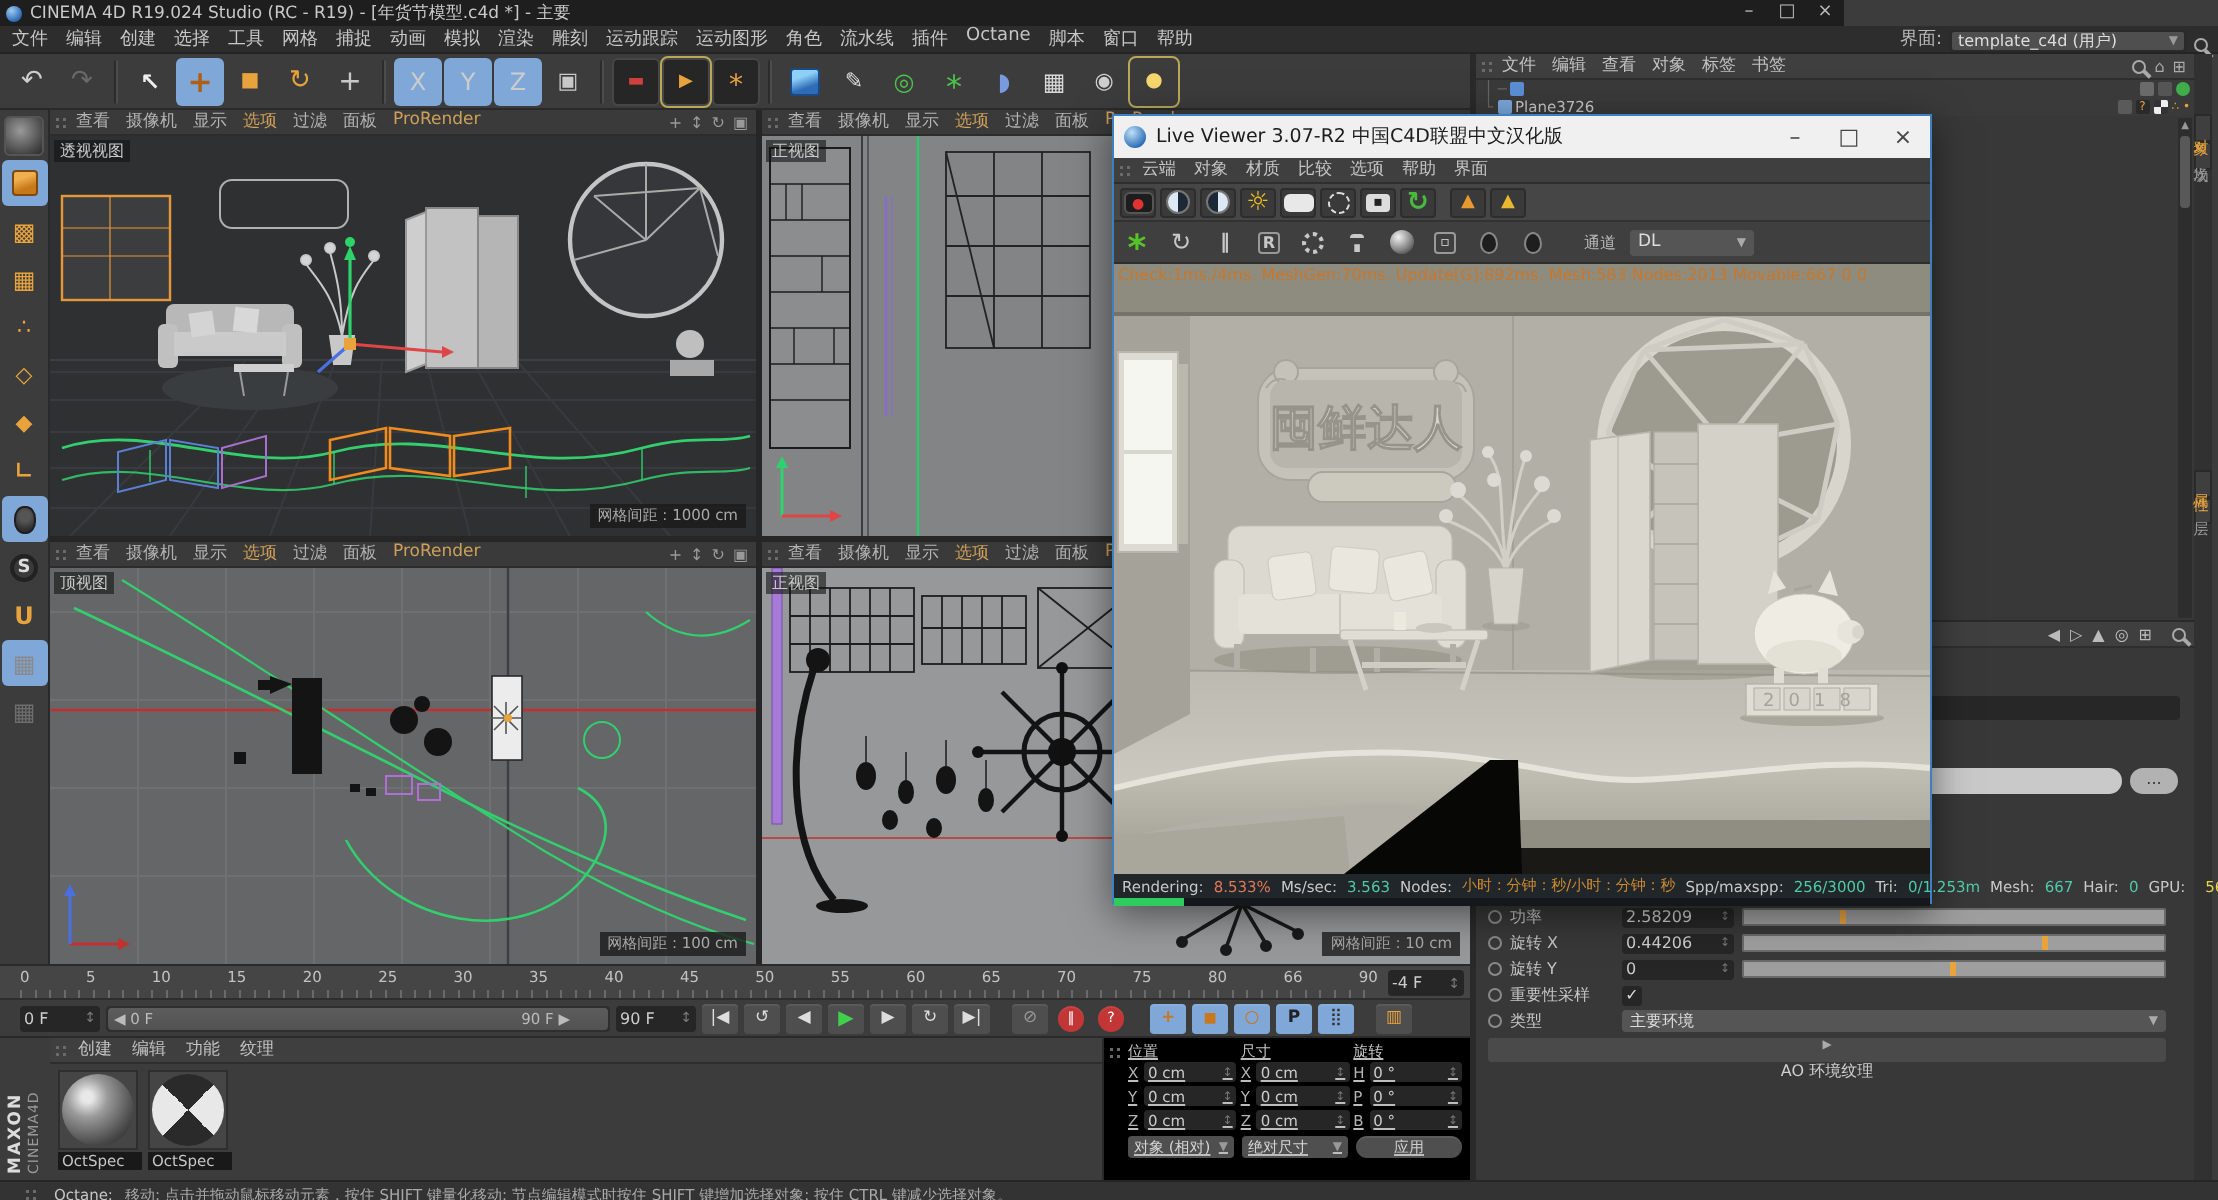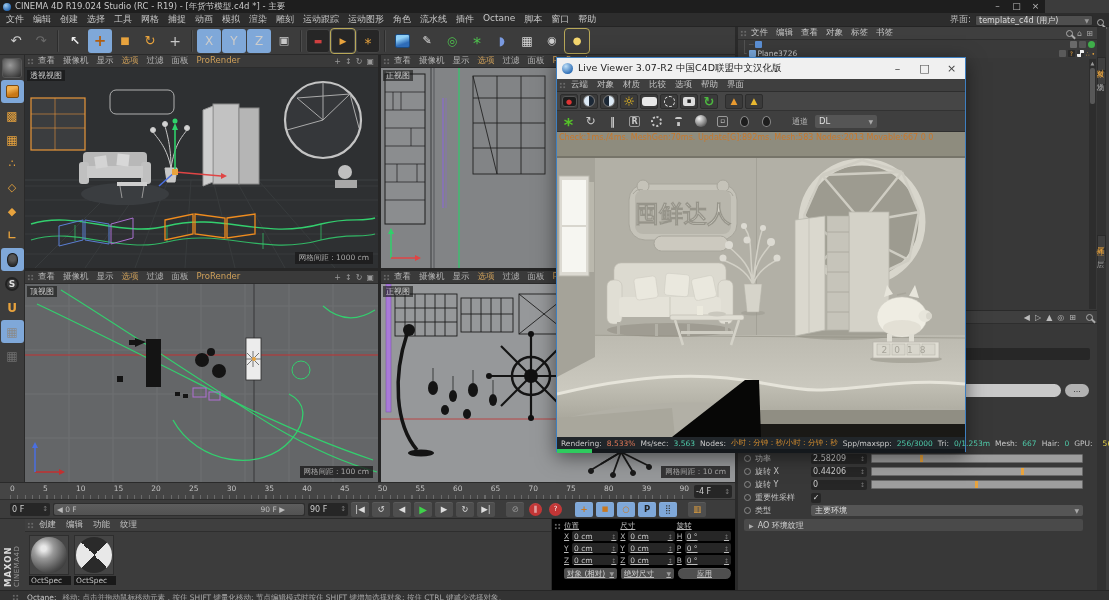--- a/index.html
+++ b/index.html
@@ -1,19 +1,19 @@
 <!DOCTYPE html>
 <html><head>
 <meta charset="utf-8">
 <style>
   *{margin:0;padding:0;box-sizing:border-box;font-family:"DejaVu Sans","Liberation Sans",sans-serif;}
   html,body{background:#222;}
   #app{position:relative;width:1109px;height:600px;background:#3c3c3c;overflow:hidden;font-size:9px;color:#c6c6c6;}
   
-  .titlebar{position:absolute;left:0;top:0;width:1045px;height:13px;background:#1e1e1e;display:flex;align-items:center;padding-left:3px;color:#c9c9c9;font-size:8.5px;}
+  .titlebar{position:absolute;left:0;top:0;width:922px;height:13px;background:#1e1e1e;display:flex;align-items:center;padding-left:3px;color:#c9c9c9;font-size:8.5px;}
   .appicon{width:8px;height:8px;border-radius:50%;background:radial-gradient(circle at 35% 30%,#9ecbf0,#2a6bb4 70%);margin-right:4px;}
   .wctl{margin-left:auto;display:flex;}
   .wctl span{width:19px;text-align:center;color:#bbb;font-size:9px;line-height:13px;}
   
   .menubar{position:absolute;left:0;top:13px;width:1109px;height:14px;background:#2d2d2d;display:flex;align-items:center;padding-left:6px;border-bottom:1px solid #242424;}
   .menubar .mi{margin-right:9px;white-space:nowrap;color:#c6c6c6;}
   .iface{margin-left:auto;display:flex;align-items:flex-end;gap:4px;padding-right:5px;}
   .iface .lbl{color:#b8b8b8;}
   .iface .drop{width:118px;height:11px;background:#4f4f4f;border:1px solid #2a2a2a;border-radius:2px;font-size:8px;color:#ddd;display:flex;align-items:center;padding:0 3px;}
   .iface .drop i{margin-left:auto;font-style:normal;color:#999;font-size:6px;}
@@ -104,21 +104,21 @@
   .arow{display:flex;align-items:center;height:13px;padding:0 14px 0 6px;gap:4px;font-size:8px;color:#c5c5c5;}
   .dotc{width:7px;height:7px;border:1.5px solid #8a8a8a;border-radius:50%;flex:none;}
   .arow .al{width:52px;white-space:nowrap;overflow:hidden;}
   .arow .av{width:56px;height:10px;background:#262626;border-radius:2px;color:#ccc;display:flex;align-items:center;padding:0 2px;}
   .arow .av i{margin-left:auto;font-style:normal;color:#777;font-size:6px;}
   .sld{flex:1;height:9px;background:#9e9e9e;border:1px solid #6a6a6a;border-radius:1px;position:relative;}
   .sld .tk{position:absolute;top:0;bottom:0;width:3px;background:#e8a33d;}
   .chk{width:10px;height:10px;background:#262626;border-radius:2px;color:#ddd;font-size:8px;text-align:center;line-height:10px;}
   .tdrop{flex:1;height:11px;background:#555;border-radius:2px;display:flex;align-items:center;padding:0 4px;color:#ddd;}
   .tdrop i{margin-left:auto;font-style:normal;color:#aaa;font-size:6px;}
-  .aobar{margin:2px 14px 0 6px;height:12px;background:#4a4a4a;border-radius:2px;display:flex;align-items:center;padding:0 5px;gap:4px;color:#cfcfcf;font-size:8px;}
+  .aobar{margin:2px 14px 0 6px;height:12px;background:#4a4a4a;border-radius:2px;display:flex;align-items:center;padding:0 5px;gap:4px;color:#cfcfcf;font-size:8px;flex-direction:column;}
   
   .statusbar{position:absolute;left:0;top:590px;width:1109px;height:14px;background:#333;border-top:1px solid #262626;display:flex;align-items:center;font-size:7.5px;color:#a8a8a8;gap:6px;padding-left:12px;}
   .statusbar .pre{color:#c6c6c6;}
   
   .lv{position:absolute;left:556px;top:57px;width:410px;height:395px;background:#3f3f3f;border:1px solid #3e7fc1;box-shadow:0 5px 18px rgba(0,0,0,.5);z-index:50;}
   .lvtitle{height:21px;background:#f0f0f0;display:flex;align-items:center;padding-left:5px;color:#1c1c1c;font-size:9.5px;}
   .lvico{width:11px;height:11px;border-radius:50%;background:radial-gradient(circle at 35% 30%,#bfe0f8,#2a6bb4 75%);margin-right:5px;flex:none;}
   .lvctl{margin-left:auto;display:flex;height:100%;}
   .lvctl span{width:27px;text-align:center;line-height:21px;color:#444;font-size:11px;}
   .lvmenu{height:13px;background:#3f3f3f;border-bottom:1px solid #2e2e2e;display:flex;align-items:center;gap:9px;padding-left:14px;position:relative;font-size:8.5px;color:#c4c4c4;}
@@ -666,21 +666,21 @@
         <span>35</span>
         <span>40</span>
         <span>45</span>
         <span>50</span>
         <span>55</span>
         <span>60</span>
         <span>65</span>
         <span>70</span>
         <span>75</span>
         <span>80</span>
-        <span>39</span>
+        <span>66</span>
         <span>90</span>
       </div>
     <span class="spin">
         <span>-4 F</span>
         <i>↕</i>
       </span>
   </div>
 
   <div class="transport">
     <span class="spin">

